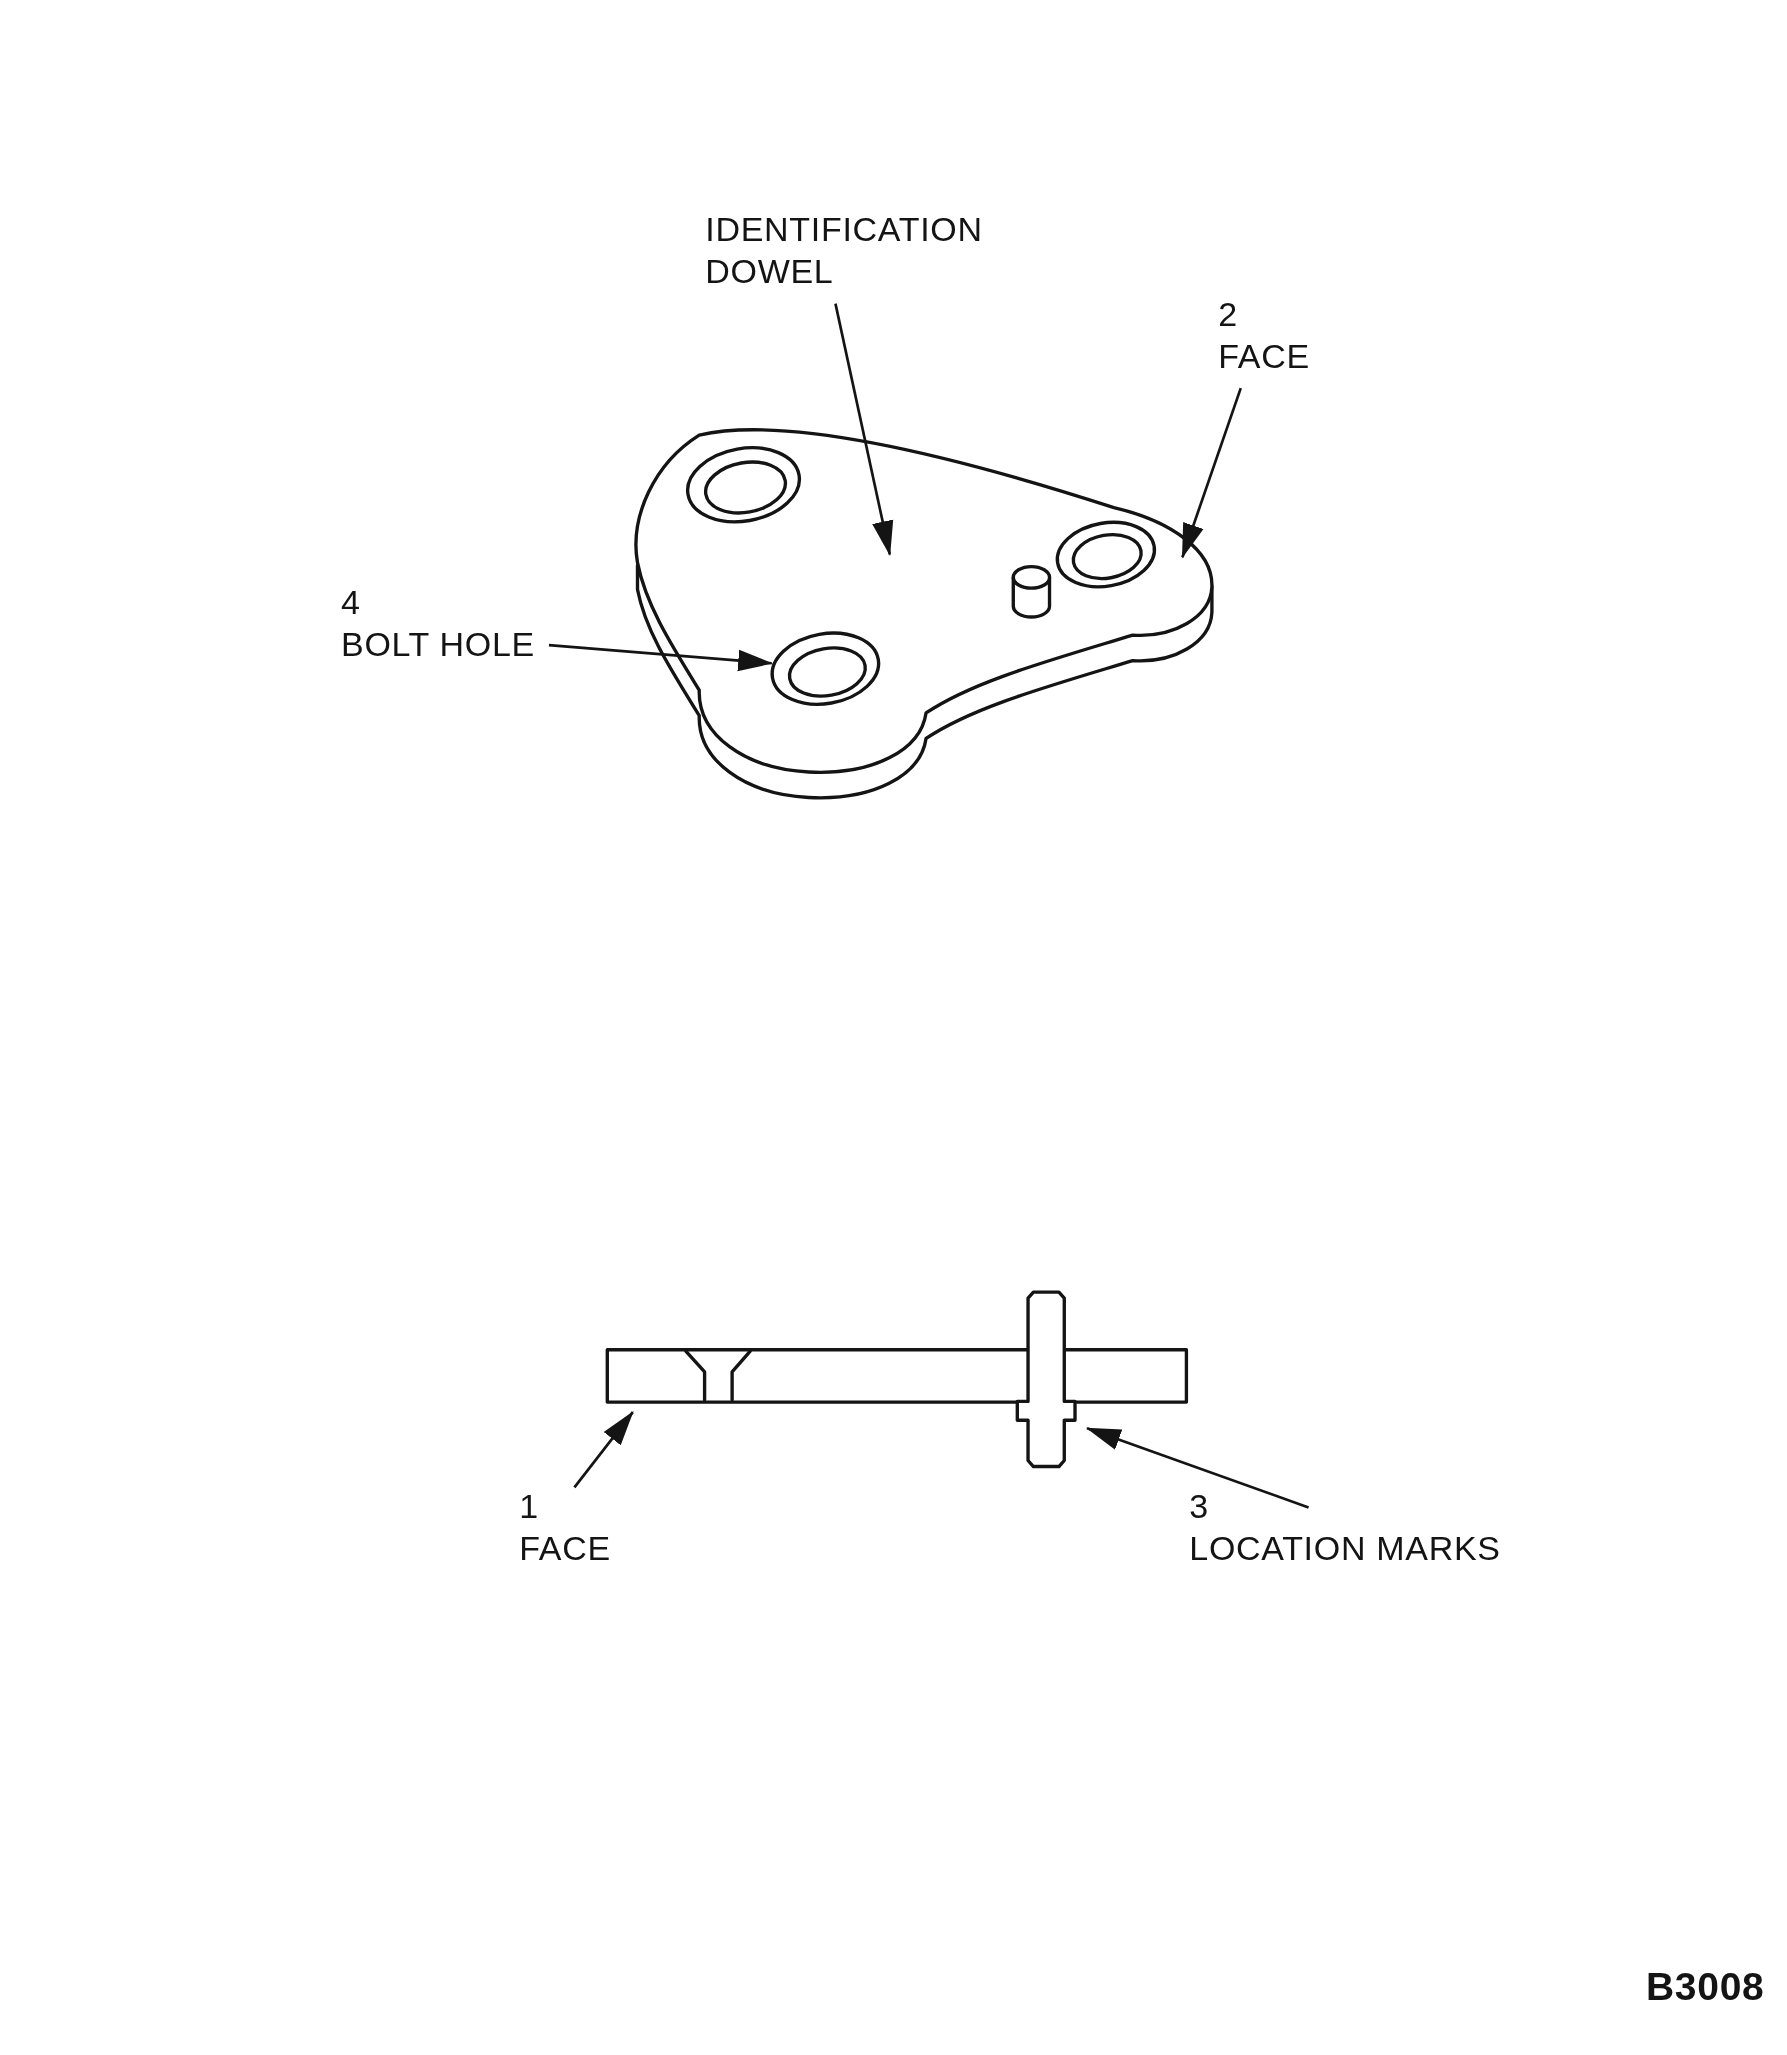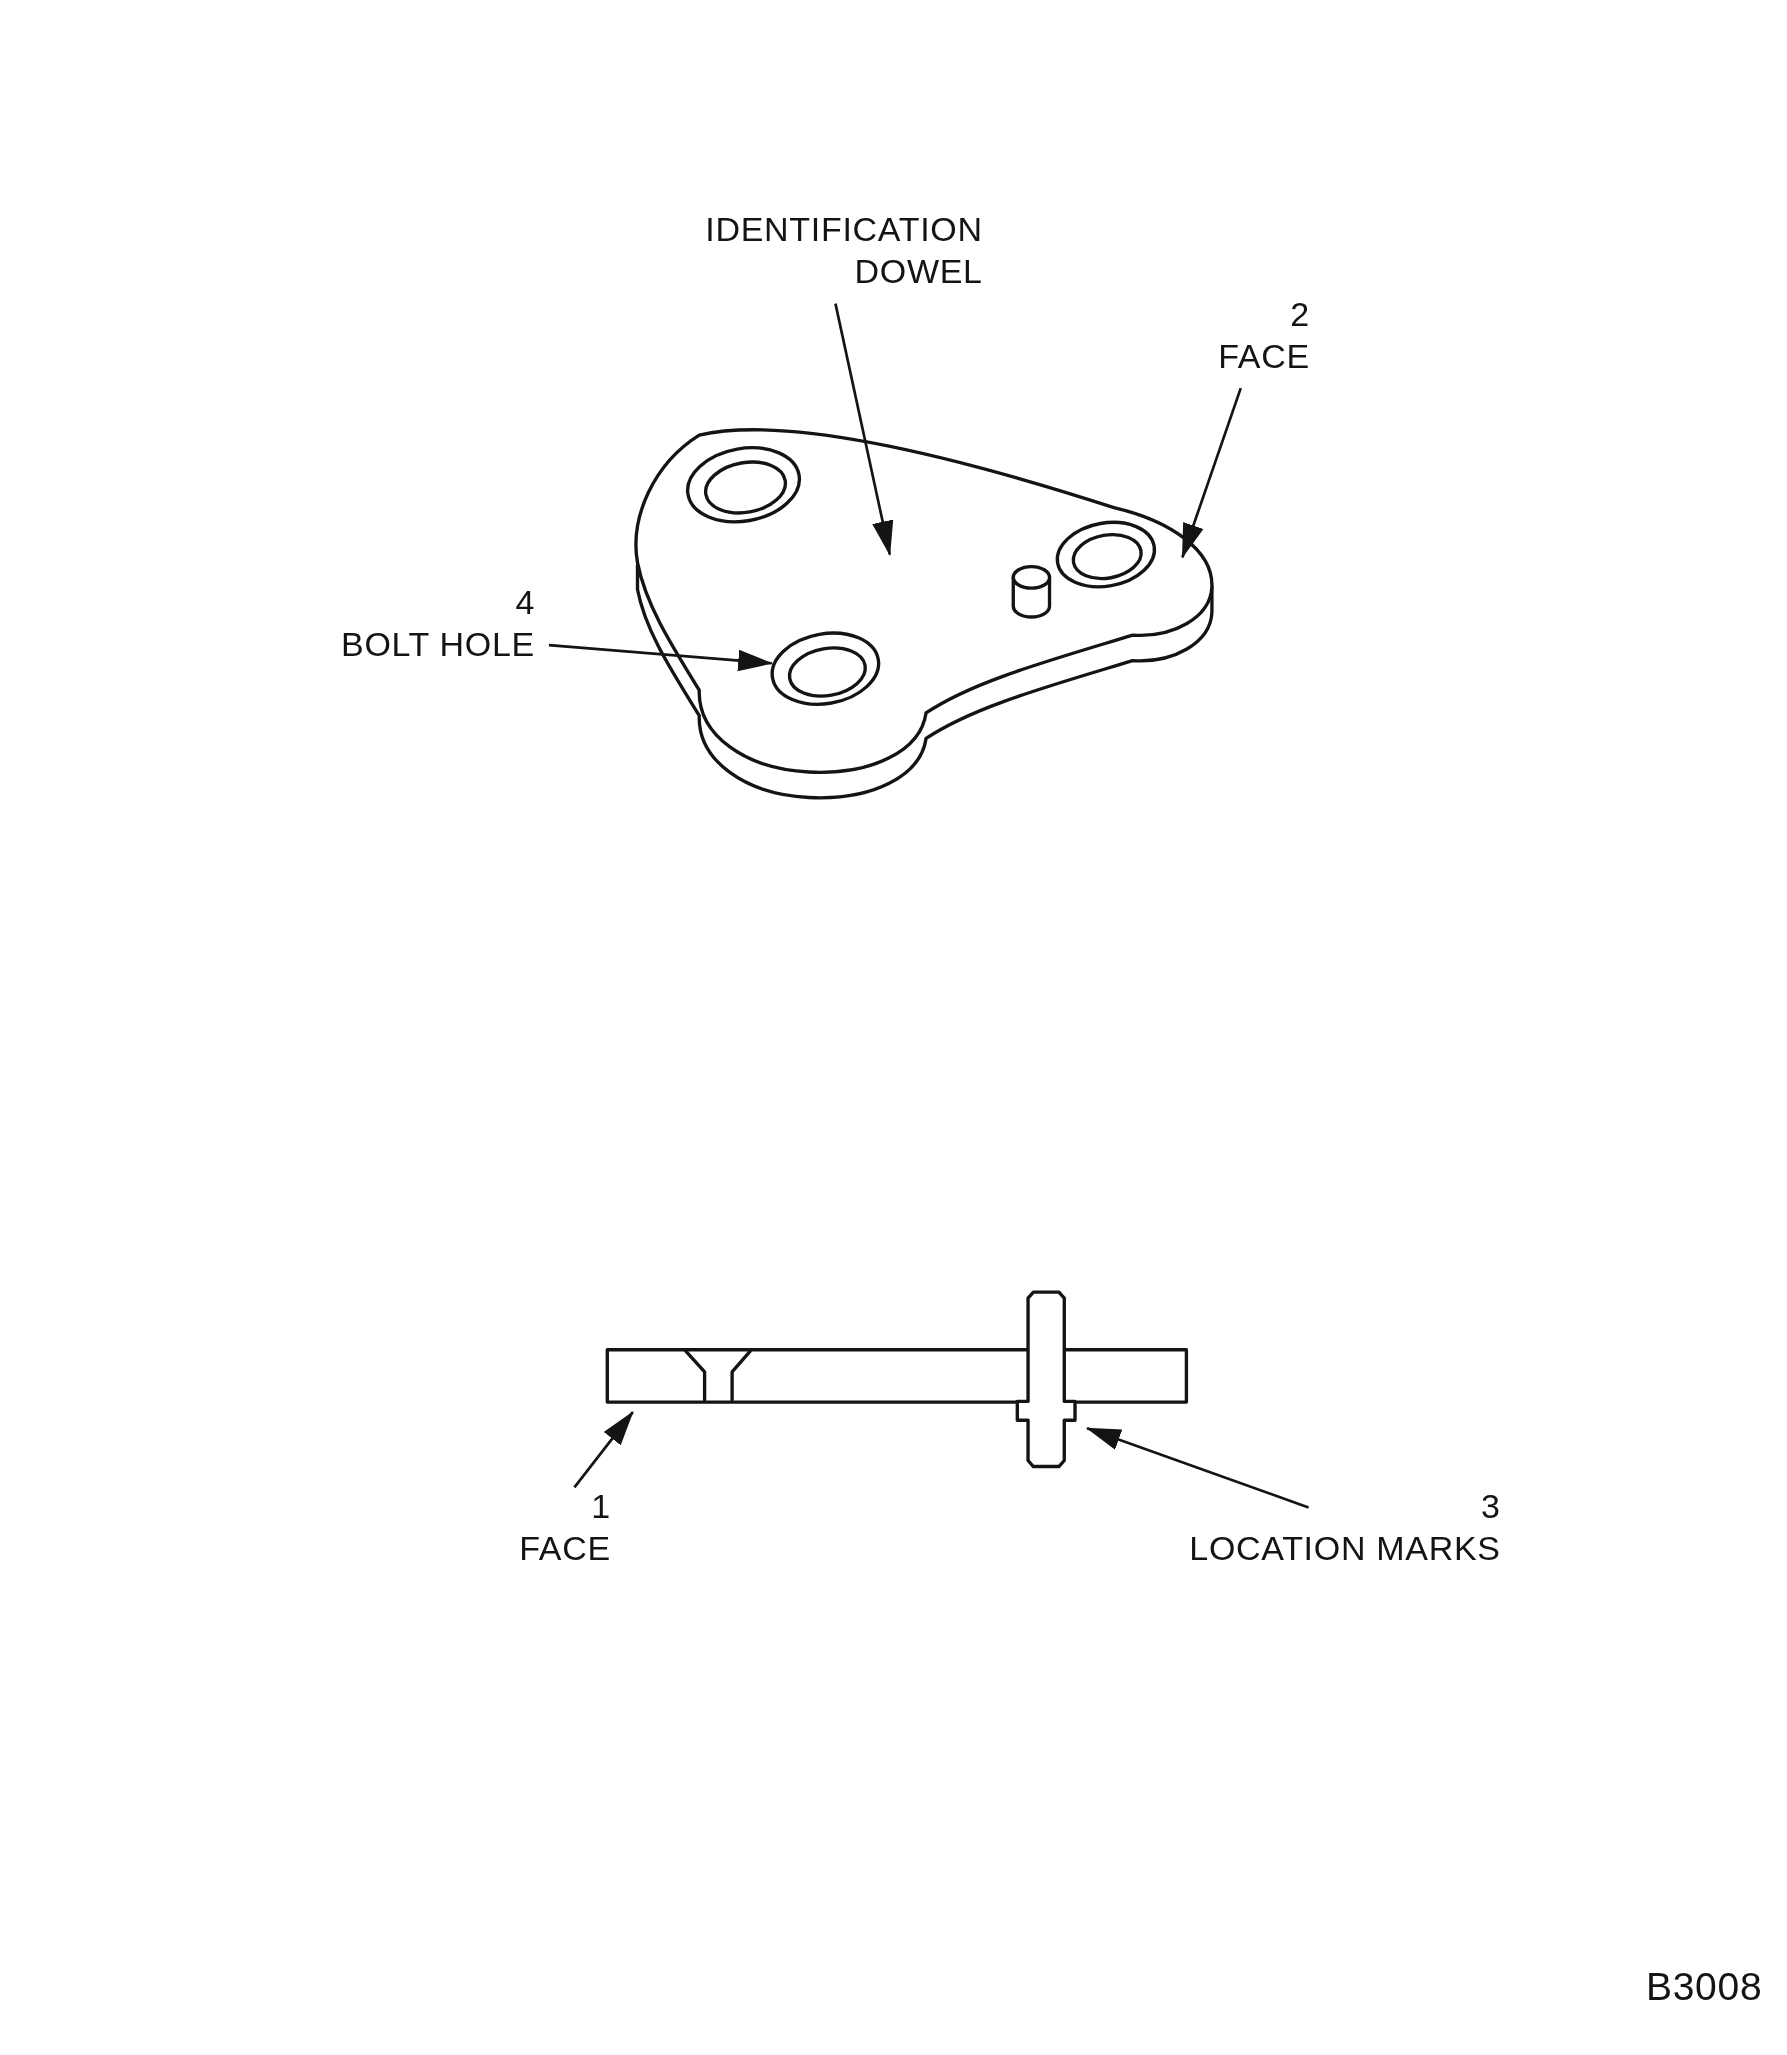--- a/index.html
+++ b/index.html
@@ -17,32 +17,32 @@
     color: #141414;
   }
   .sheet svg {
     position: absolute;
     left: 0;
     top: 0;
   }
   .callout {
     position: absolute;
     transform: translateX(-50%);
-    text-align: right;
+    text-align: left;
     font-size: 34px;
     line-height: 42px;
     letter-spacing: 0.7px;
     white-space: nowrap;
   }
   .figure-code {
     position: absolute;
     left: 1646px;
     top: 1965px;
     font-size: 39px;
-    font-weight: normal;
+    font-weight: bold;
     letter-spacing: 0.7px;
   }
   
   #co-idmarks  { left: 844px; top: 208px; }
   #co-face2    { left: 1264px; top: 293px; }
   #co-bolthole { left: 438px;  top: 581px; }
   #co-face1    { left: 565px;  top: 1485px; }
   #co-dowel3   { left: 1345px; top: 1485px; }
 </style>
 </head>

